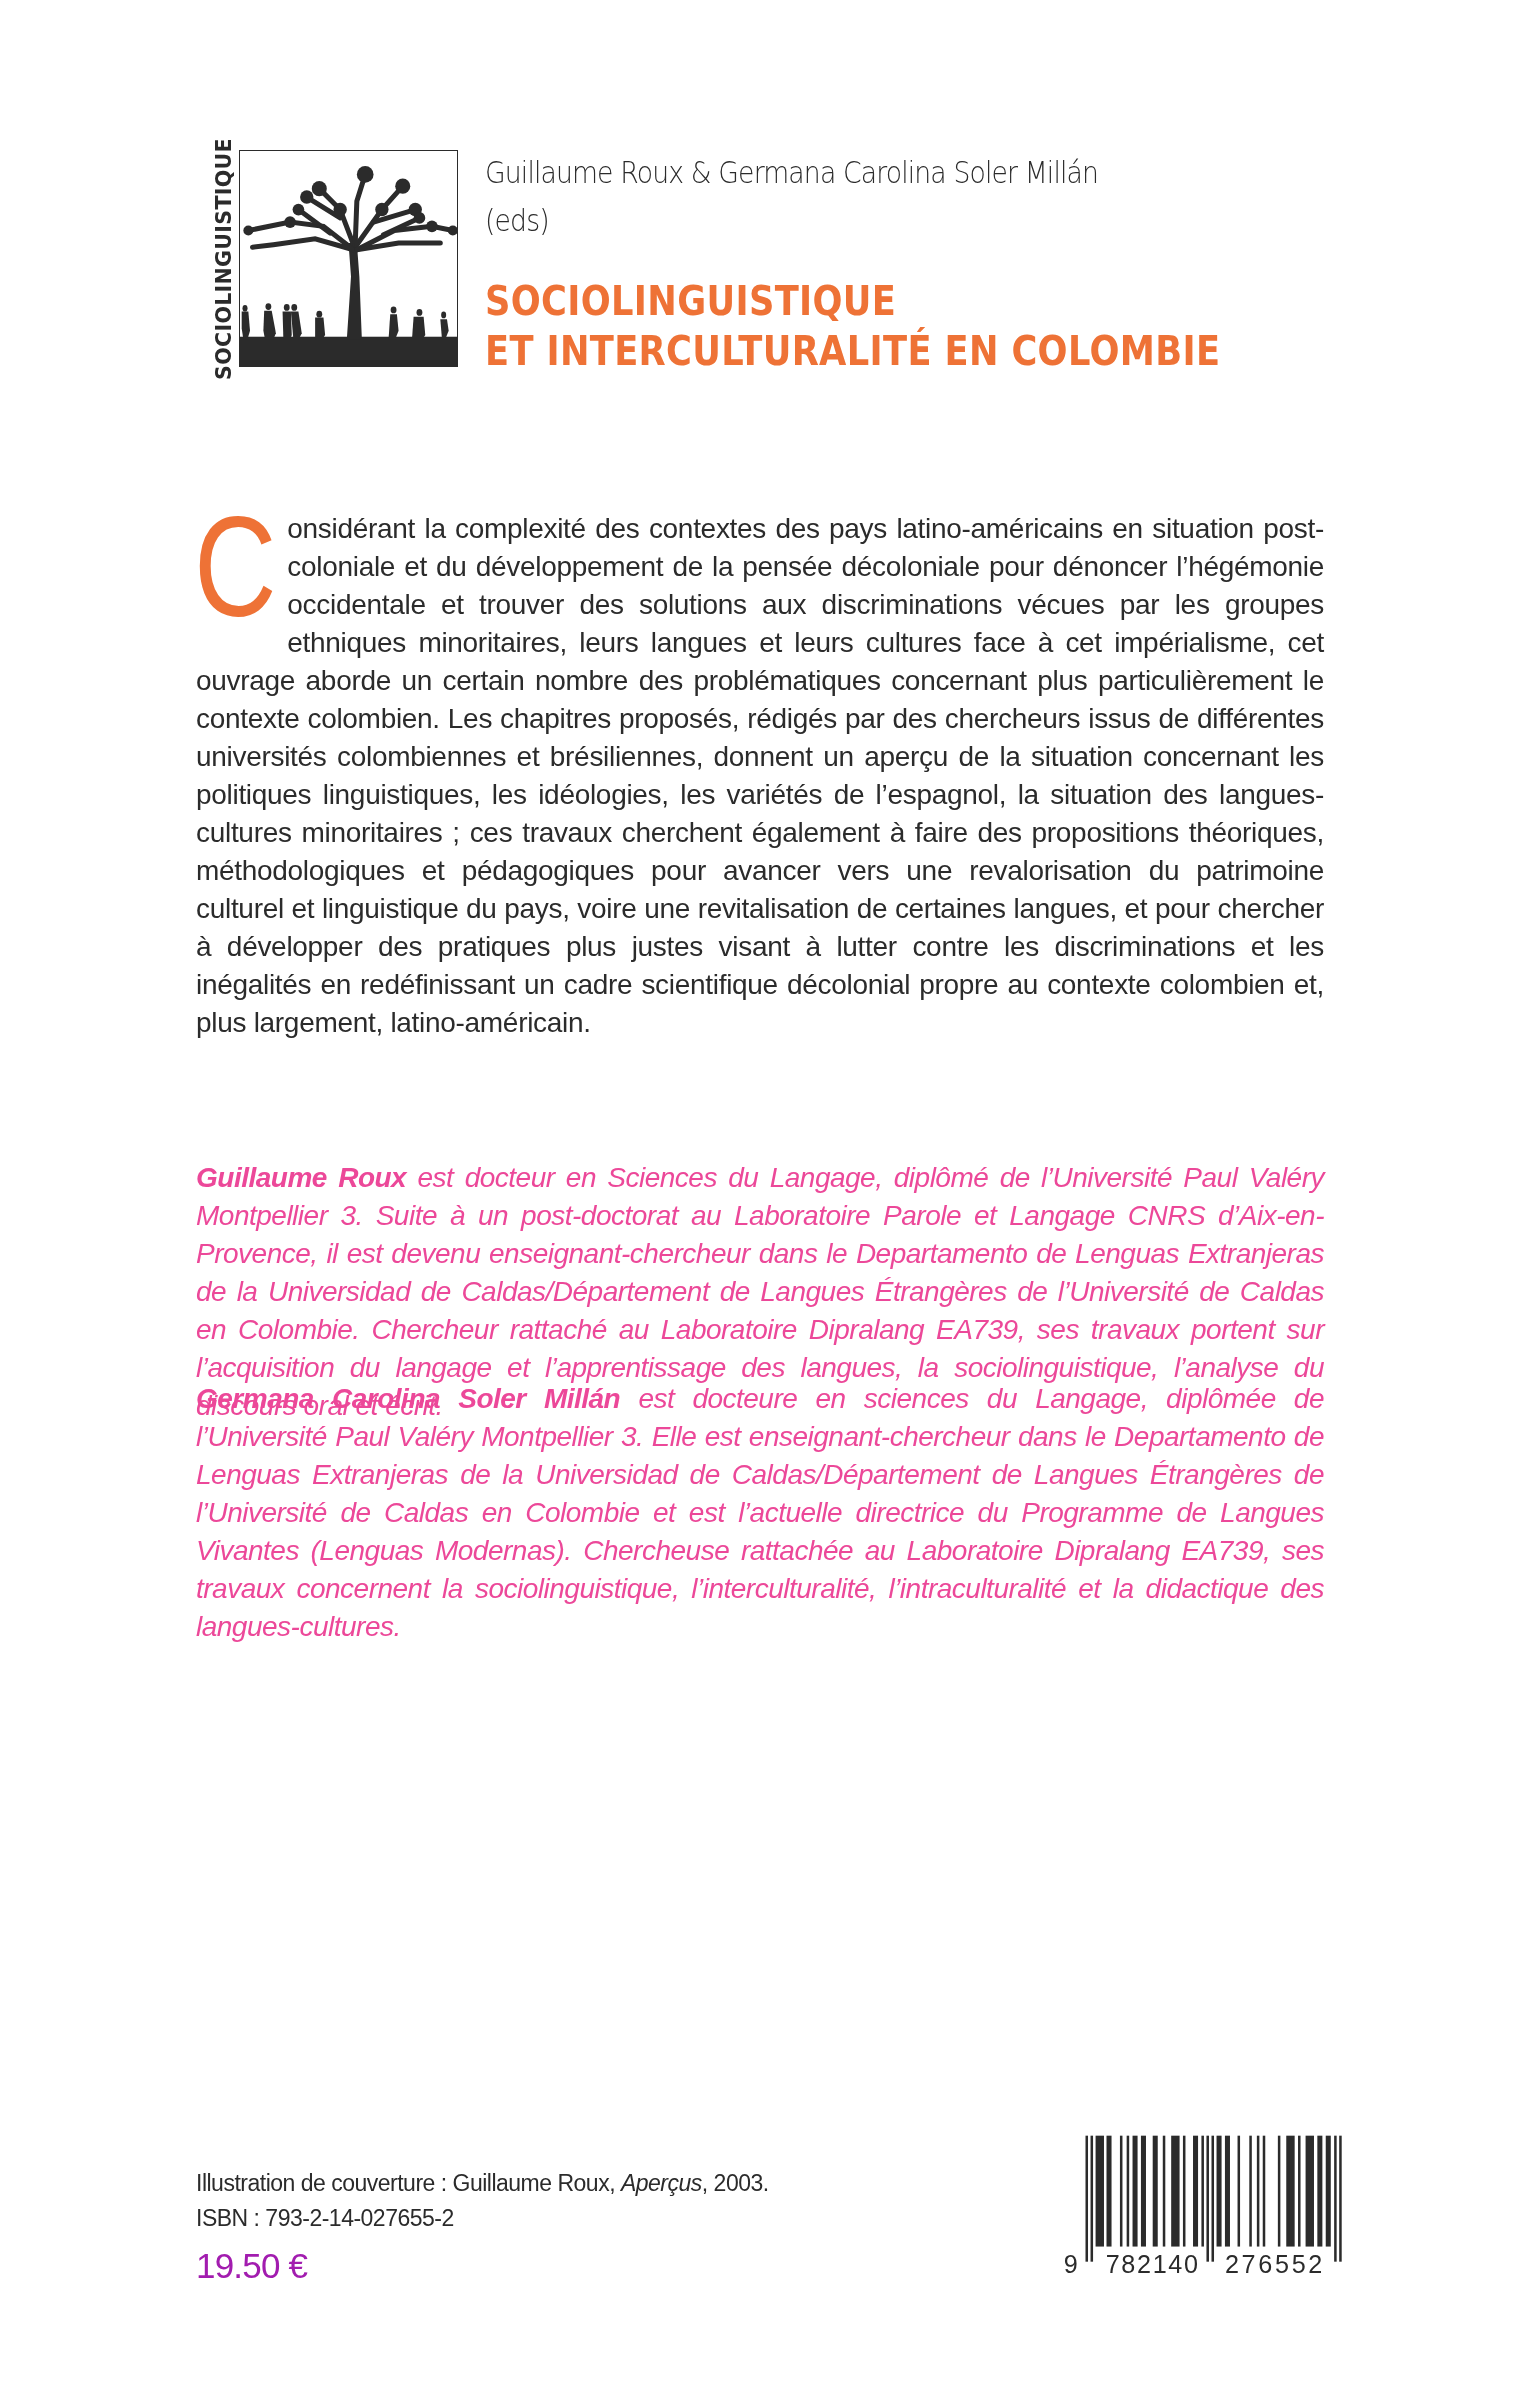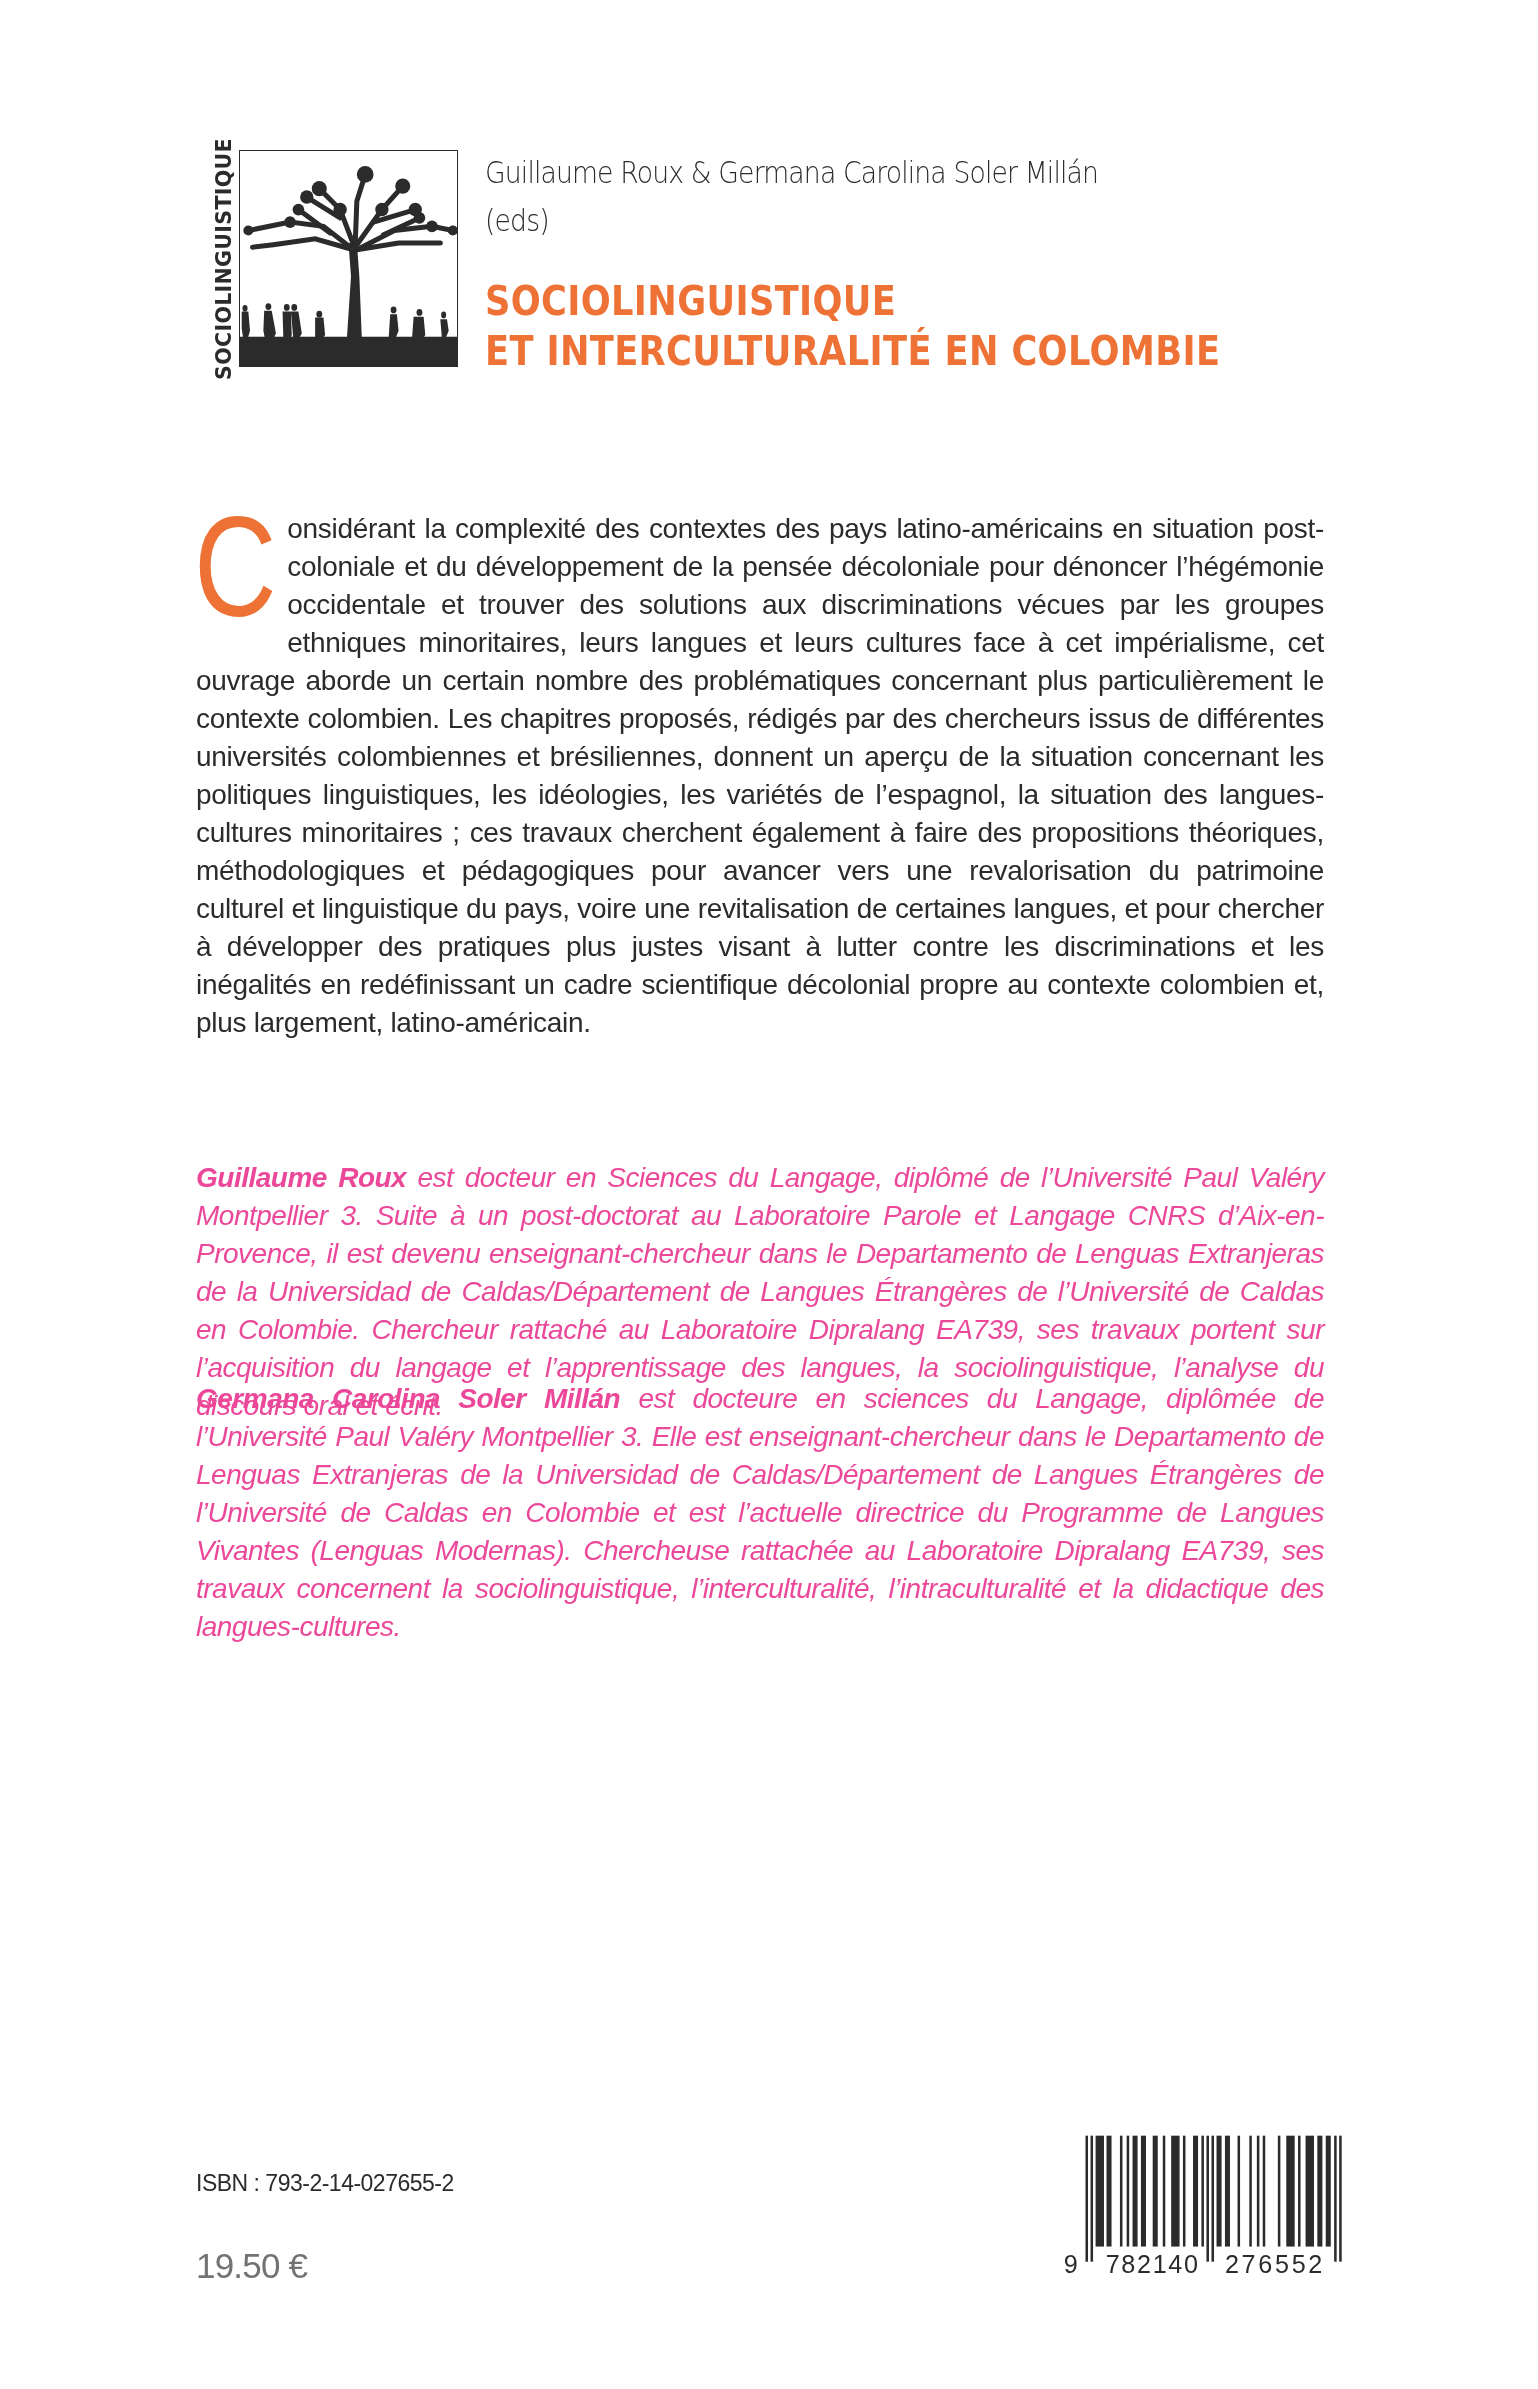--- a/index.html
+++ b/index.html
@@ -38,21 +38,21 @@
       color:#ec4899; letter-spacing:-0.5px; }
   .bio b { font-weight:bold; font-style:italic; }
   .bio-1 { top:1159px; }
   .bio-2 { top:1380px; }
 
   
   .credits { position:absolute; left:196px; top:2166px; font-family:"Liberation Sans", sans-serif;
       font-size:23px; line-height:35px; color:#2b2b2b; letter-spacing:-0.5px; }
   .credits i { font-style:italic; }
   .price { position:absolute; left:196px; top:2246px; font-family:"Liberation Sans", sans-serif;
-      font-size:35px; color:#737373; letter-spacing:-0.8px; }
+      font-size:35px; color:#a21caf; letter-spacing:-0.8px; }
 
   .barcode { position:absolute; left:1060px; top:2134px; width:303px; height:147px; }
   .barcode svg { width:100%; height:100%; }
 </style>
 </head>
 <body>
 
 <div class="series-label">
   <span>SOCIOLINGUISTIQUE</span>
 </div>
@@ -130,20 +130,21 @@
 
 <div class="bio bio-1">
   <b>Guillaume Roux</b><span> est docteur en Sciences du Langage, diplômé de l’Université Paul Valéry Montpellier 3. Suite à un post-doctorat au Laboratoire Parole et Langage CNRS d’Aix-en-Provence, il est devenu enseignant-chercheur dans le Departamento de Lenguas Extranjeras de la Universidad de Caldas/Département de Langues Étrangères de l’Université de Caldas en Colombie. Chercheur rattaché au Laboratoire Dipralang EA739, ses travaux portent sur l’acquisition du langage et l’apprentissage des langues, la sociolinguistique, l’analyse du discours oral et écrit.</span>
 </div>
 
 <div class="bio bio-2">
   <b>Germana Carolina Soler Millán</b><span> est docteure en sciences du Langage, diplômée de l’Université Paul Valéry Montpellier 3. Elle est enseignant-chercheur dans le Departamento de Lenguas Extranjeras de la Universidad de Caldas/Département de Langues Étrangères de l’Université de Caldas en Colombie et est l’actuelle directrice du Programme de Langues Vivantes (Lenguas Modernas). Chercheuse rattachée au Laboratoire Dipralang EA739, ses travaux concernent la sociolinguistique, l’interculturalité, l’intraculturalité et la didactique des langues-cultures.</span>
 </div>
 
 <div class="credits">
+  <div><span>Illustration de couverture : Guillaume Roux, </span><i>Aperçus</i><span>, 2003.</span></div>
   <div>ISBN : 793-2-14-027655-2</div>
 </div>
 <div class="price">19.50 €</div>
 
 <div class="barcode">
   <svg viewBox="0 0 360 175">
     <g fill="#2b2b2b">
 
       <rect x="30" y="2" width="3" height="150"></rect>
         <rect x="36" y="2" width="3" height="150"></rect>

